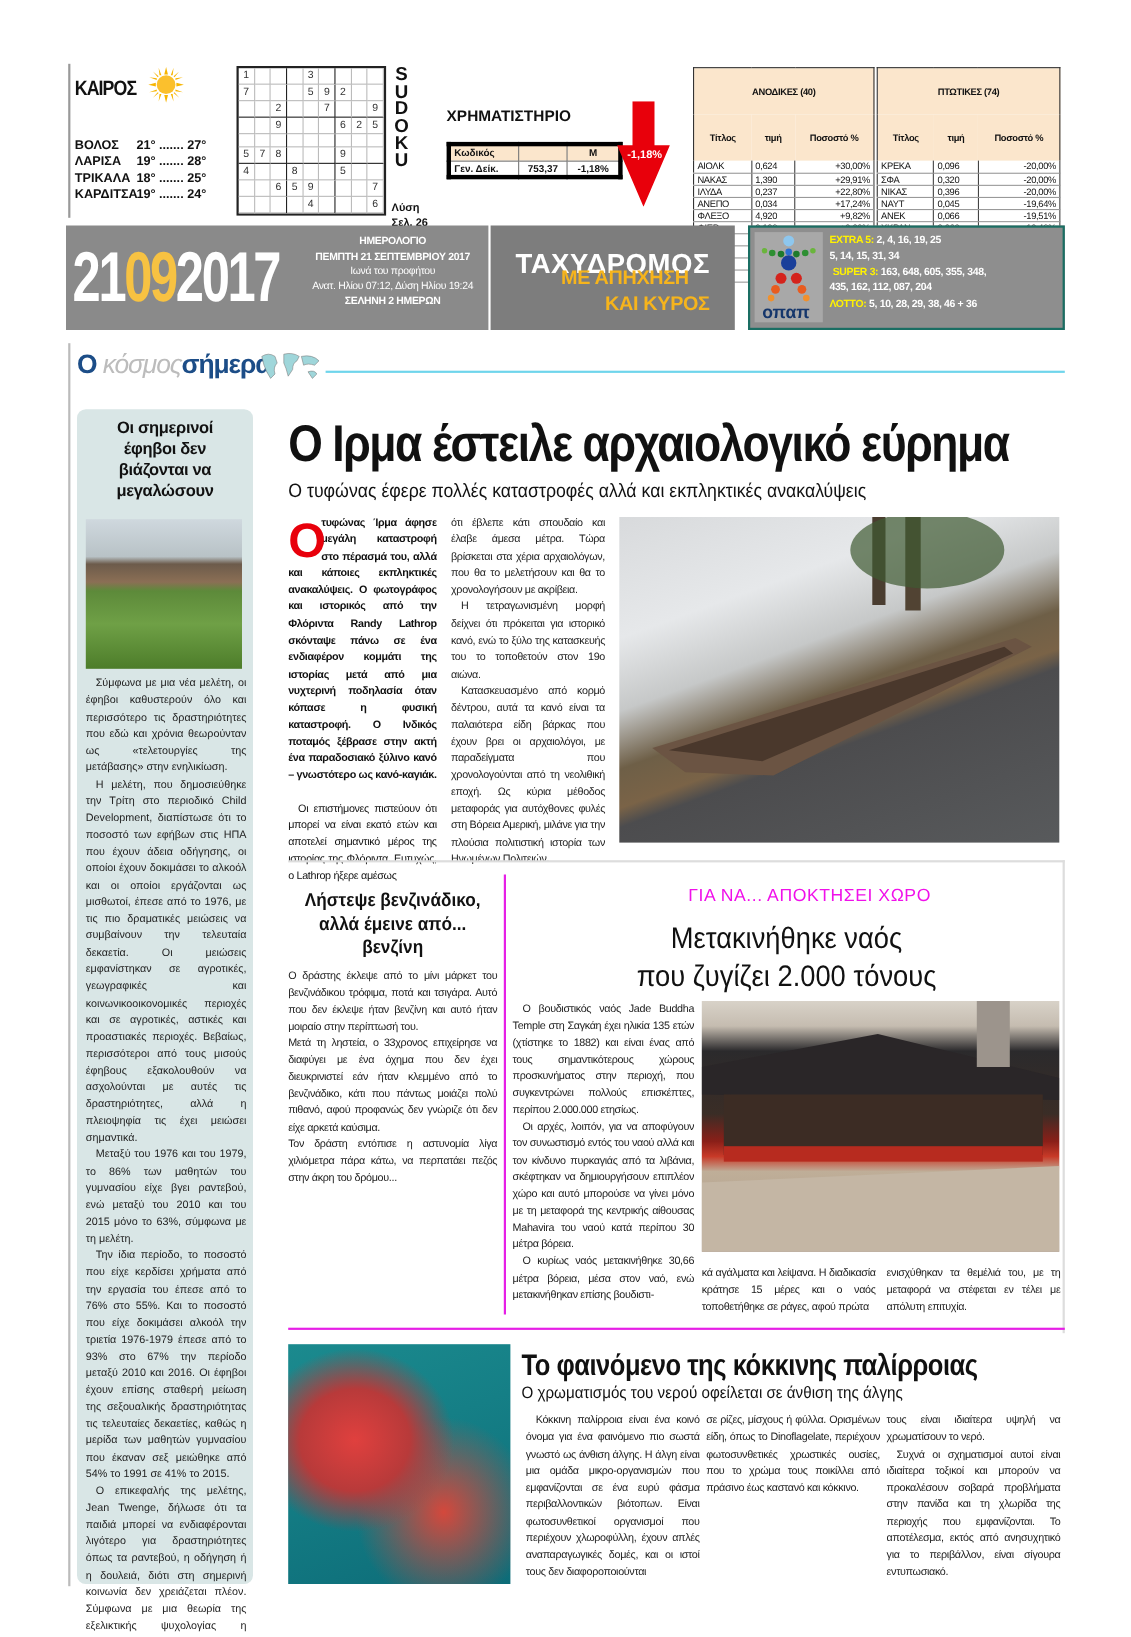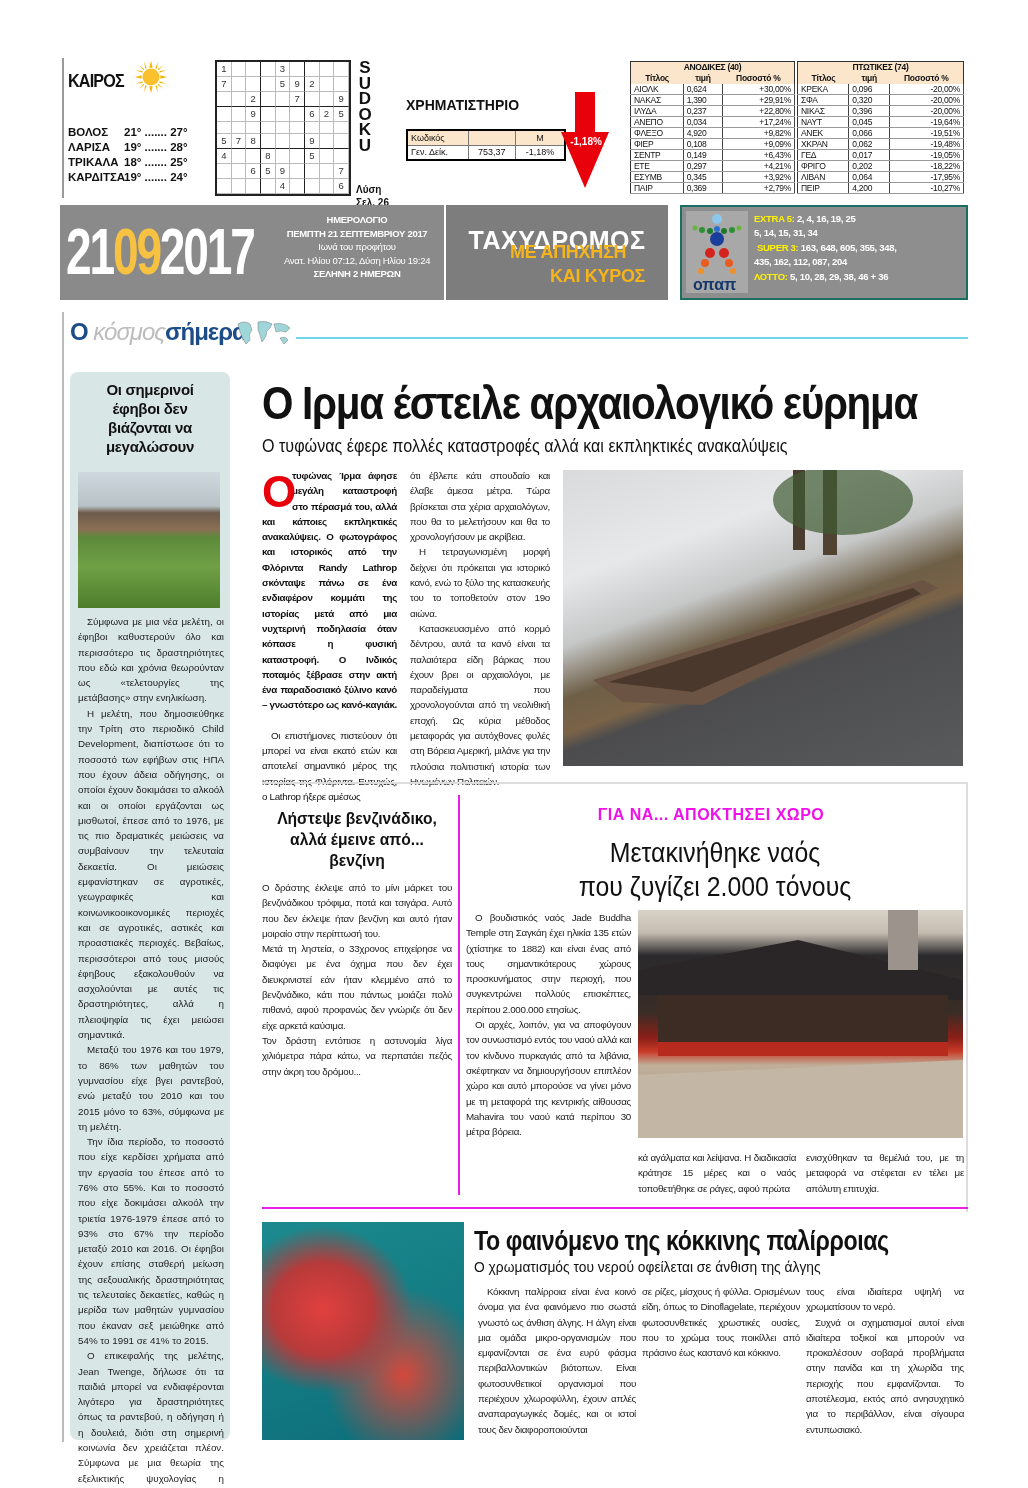--- a/index.html
+++ b/index.html
@@ -14,28 +14,28 @@
 .wrow span:first-child{width:56px}
 
 #sudoku{left:215px;top:60px;width:136px;height:136px;border:2px solid #222;display:grid;grid-template-columns:repeat(9,1fr);grid-template-rows:repeat(9,1fr)}
 #sudoku div{border-right:1px solid #bbb;border-bottom:1px solid #bbb;font-size:9.5px;text-align:center;line-height:14px;color:#333}
 #sudoku div.br{border-right:1.5px solid #222}
 #sudoku div.bb{border-bottom:1.5px solid #222}
 #sudoku-title{left:358px;top:60px;width:14px;font-weight:bold;font-size:17px;line-height:15.5px;text-align:center}
 #sudoku-sol{left:356px;top:183px;font-size:10px;font-weight:bold;line-height:13px}
 
 #stock-title{left:406px;top:97px;font-weight:bold;font-size:14px}
-#stock-table{left:406px;top:129px;width:160px;border:2px solid #000000;border-collapse:collapse;font-size:9px;font-weight:normal}
+#stock-table{left:406px;top:129px;width:160px;border:4px solid #000000;border-collapse:collapse;font-size:9px;font-weight:bold}
 #stock-table td{border:1px solid #777;padding:1px 3px;height:15px}
 #stock-table tr:first-child td{background:#fbe6cc}
 #arrow{left:561px;top:92px;width:48px;height:96px}
 #arrow-label{left:566px;top:136px;color:#fff;font-weight:bold;font-size:10px;width:40px;text-align:center}
 
 .mtable{position:absolute;top:61px;border:1.5px solid #333;border-collapse:collapse;font-size:8.5px}
-.mtable th{background:#fbe6cc;font-size:8.5px;font-weight:bold;padding:0 2px;height:11px}
+.mtable th{background:#fbe6cc;font-size:8.5px;font-weight:bold;padding:16px 2px;height:11px}
 .mtable td{padding:0 3px;height:11px;line-height:10px;border-right:1px solid #444;border-bottom:1px solid #999}
 .mtable td.n{text-align:left}
 .mtable td.p{text-align:right}
 
 #date-banner{left:60px;top:205px;width:384px;height:95px;background:#8a8a8a}
 #date-big{left:66px;top:214px;font-size:64px;font-weight:bold;color:#fff;letter-spacing:-3px;line-height:76px;transform:scaleX(0.72);transform-origin:left;font-family:"Liberation Sans Narrow","Liberation Sans",sans-serif}
 #date-big .hl{color:#f7c242}
 #cal{left:272px;top:213px;width:170px;color:#fff;text-align:center;font-size:9.5px;line-height:13.5px}
 #cal .b{font-weight:bold}
 #tax-banner{left:446px;top:205px;width:222px;height:95px;background:#7d7d7d}
@@ -65,21 +65,21 @@
 #lead-float{float:left;width:30px;height:44px}
 #canoe{left:563px;top:470px;width:400px;height:296px;background:linear-gradient(160deg,#d8dadc 0%,#e6e8ea 25%,#c6c8c8 40%,#6e5f47 52%,#7a6347 60%,#4c4c4e 64%,#585a5c 100%)}
 
 #mag-line1{left:458px;top:795px;width:2px;height:400px;background:#e61fe6}
 #mag-line2{left:262px;top:1207px;width:706px;height:2px;background:#e61fe6}
 #mid-rule{left:262px;top:782px;width:706px;height:2px;background:#ddd}
 #right-rule{left:966px;top:782px;width:2px;height:430px;background:#ddd}
 
 #rob-head{left:262px;top:808px;width:190px;text-align:center;font-weight:bold;font-size:17px;line-height:21px;transform:scaleX(0.92)}
 
-#temple-kicker{left:466px;top:806px;width:490px;text-align:center;color:#f010ea;font-weight:bold;font-size:16px;letter-spacing:0.5px}
+#temple-kicker{left:491px;top:806px;width:490px;text-align:center;color:#f010ea;font-weight:normal;font-size:16px;letter-spacing:0.5px}
 #temple-head{left:470px;top:836px;width:490px;text-align:center;font-size:27px;line-height:34px;transform:scaleX(0.92)}
 #temple-img{left:638px;top:910px;width:325px;height:228px;background:linear-gradient(180deg,#d8d2c8 0%,#c5bcb0 10%,#2b2a2c 20%,#3a2d26 45%,#8a1f18 56%,#c83a28 62%,#bfae98 68%,#a9998a 100%)}
 
 #tide-img{left:262px;top:1222px;width:202px;height:218px;background:radial-gradient(ellipse at 30% 40%,#e0403e 0%,#b83a3a 25%,transparent 45%),radial-gradient(ellipse at 70% 70%,#d4483c 0%,transparent 40%),linear-gradient(160deg,#1b8a8e 0%,#157f86 40%,#0d6c78 100%)}
 #tide-head{left:474px;top:1226px;font-size:27px;font-weight:bold;letter-spacing:-0.5px;transform:scaleX(0.86);transform-origin:left;white-space:nowrap}
 #tide-sub{left:474px;top:1258px;font-size:15px;transform:scaleX(0.92);transform-origin:left;white-space:nowrap}
 </style>
 </head>
 <body>
 
@@ -461,20 +461,21 @@
 <div id="mag-line1" class="abs"></div>
 
 <div id="temple-kicker" class="abs cond">ΓΙΑ ΝΑ... ΑΠΟΚΤΗΣΕΙ ΧΩΡΟ</div>
 <div id="temple-head" class="abs">
   <div>Μετακινήθηκε ναός</div>
   <div>που ζυγίζει 2.000 τόνους</div>
 </div>
 <div class="body-text cond" style="left:466px;top:910px;width:165px">
   <p>Ο βουδιστικός ναός Jade Buddha Temple στη Σαγκάη έχει ηλικία 135 ετών (χτίστηκε το 1882) και είναι ένας από τους σημαντικότερους χώρους προσκυνήματος στην περιοχή, που συγκεντρώνει πολλούς επισκέπτες, περίπου 2.000.000 ετησίως.</p>
   <p>Οι αρχές, λοιπόν, για να αποφύγουν τον συνωστισμό εντός του ναού αλλά και τον κίνδυνο πυρκαγιάς από τα λιβάνια, σκέφτηκαν να δημιουργήσουν επιπλέον χώρο και αυτό μπορούσε να γίνει μόνο με τη μεταφορά της κεντρικής αίθουσας Mahavira του ναού κατά περίπου 30 μέτρα βόρεια.</p>
+  <p>Ο κυρίως ναός μετακινήθηκε 30,66 μέτρα βόρεια, μέσα στον ναό, ενώ μετακινήθηκαν επίσης βουδιστι-</p>
 </div>
 <div id="temple-img" class="abs">
   <svg width="325" height="228" viewBox="0 0 325 228">
     <polygon points="0,60 160,30 325,70 325,90 0,85" fill="#2a2628"></polygon>
     <rect x="20" y="85" width="290" height="55" fill="#3c2c24"></rect>
     <rect x="20" y="132" width="290" height="14" fill="#b72b1f"></rect>
     <polygon points="0,165 325,150 325,228 0,228" fill="#c4b6a4"></polygon>
     <rect x="250" y="0" width="30" height="60" fill="#9c948c"></rect>
   </svg>
 </div>

